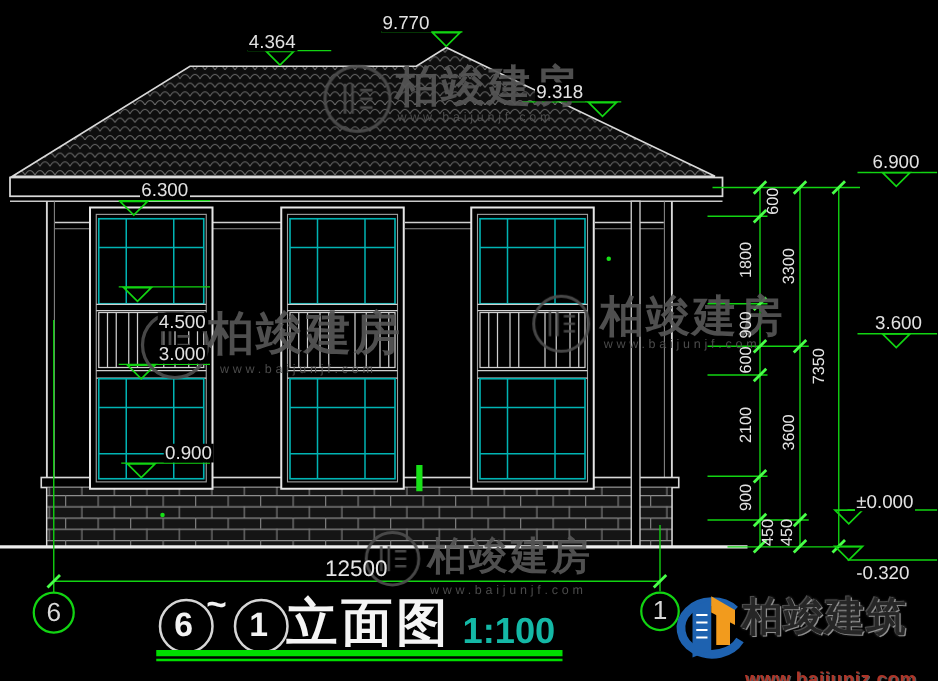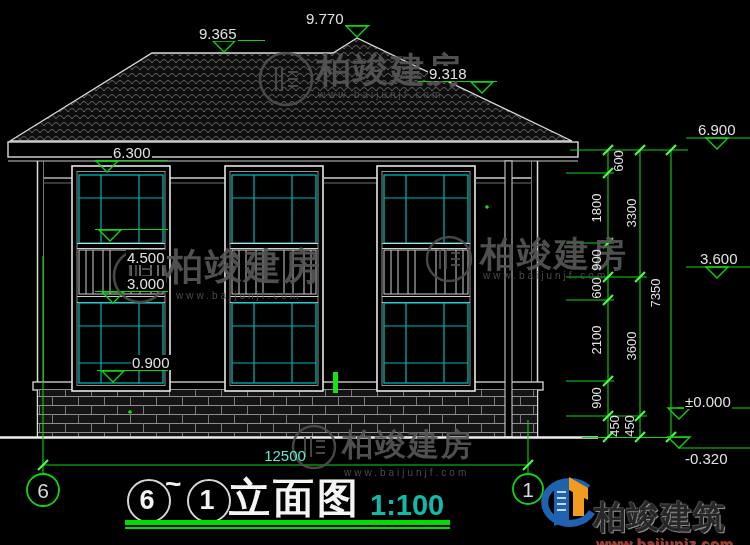--- a/index.html
+++ b/index.html
@@ -232,21 +232,21 @@
 
   <div class="wm" style="left:316px;top:52px;font-size:35px;">柏竣建房</div>
   <div class="wmurl" style="left:318px;top:90px;">www.baijunjf.com</div>
   <div class="wm" style="left:166px;top:248px;font-size:37px;">柏竣建房</div>
   <div class="wmurl" style="left:176px;top:291px;">www.baijunjf.com</div>
   <div class="wm" style="left:480px;top:236px;font-size:35px;">柏竣建房</div>
   <div class="wmurl" style="left:483px;top:271px;">www.baijunjf.com</div>
   <div class="wm" style="left:342px;top:429px;font-size:31px;">柏竣建房</div>
   <div class="wmurl" style="left:344px;top:468px;">www.baijunjf.com</div>
 
-  <div class="lbl" style="left:198px;top:26px;">9.365</div>
+  <div class="lbl" style="left:198px;top:26px;">4.364</div>
   <div class="lbl" style="left:305px;top:11px;">9.770</div>
   <div class="lbl" style="left:428px;top:66px;">9.318</div>
   <div class="lbl" style="left:112px;top:145px;">6.300</div>
   <div class="lbl" style="left:126px;top:214px;margin-top:36px;">4.500</div>
   <div class="lbl" style="left:126px;top:276px;">3.000</div>
   <div class="lbl" style="left:131px;top:355px;">0.900</div>
   <div class="lbl" style="left:697px;top:122px;">6.900</div>
   <div class="lbl" style="left:699px;top:251px;">3.600</div>
   <div class="lbl" style="left:684px;top:394px;">±0.000</div>
   <div class="lbl" style="left:684px;top:451px;">-0.320</div>
@@ -255,21 +255,21 @@
   <div class="vdim" style="left:596px;top:208px;">1800</div>
   <div class="vdim" style="left:596px;top:260px;">900</div>
   <div class="vdim" style="left:596px;top:288px;">600</div>
   <div class="vdim" style="left:596px;top:340px;">2100</div>
   <div class="vdim" style="left:596px;top:398px;">900</div>
   <div class="vdim" style="left:614px;top:426px;">450</div>
   <div class="vdim" style="left:629px;top:426px;">450</div>
   <div class="vdim" style="left:631px;top:213px;">3300</div>
   <div class="vdim" style="left:631px;top:346px;">3600</div>
   <div class="vdim" style="left:655px;top:293px;">7350</div>
-  <div class="ctr" style="left:285px;top:455px;color:#5eead4;font-size:15px;">12500</div>
+  <div class="ctr" style="left:285px;top:455px;color:#e5e5e5;font-size:18px;">12500</div>
 
   <div class="ctr axis-glyph" style="left:43px;top:490px;">6</div>
   <div class="ctr axis-glyph" style="left:528px;top:489px;">1</div>
 
   <div class="tcirc" style="left:127px;top:479px;"></div>
   <div class="ctr tglyph" style="left:147px;top:500px;">6</div>
   <div class="title-tilde" style="left:165px;top:470px;">~</div>
   <div class="tcirc" style="left:187px;top:479px;"></div>
   <div class="ctr tglyph" style="left:207px;top:500px;">1</div>
   <div class="title-cn" style="left:229px;top:478px;">立面图</div>
@@ -277,16 +277,16 @@
   <div style="position:absolute;left:125px;top:520px;width:325px;height:4.5px;background:#00DC00;"></div>
   <div style="position:absolute;left:125px;top:527px;width:325px;height:2px;background:#00DC00;"></div>
 
   <svg style="position:absolute;left:536px;top:472px;" width="60" height="66" viewBox="0 0 60 66">
     <path d="M52,16 A25,21 0 1 0 56,40" fill="none" stroke="#1E62B0" stroke-width="7"></path>
     <polygon points="18,14 33,7 33,48 18,54" fill="#1E62B0"></polygon>
     <polygon points="33,5 52,16 52,28 33,18" fill="#F29B1D"></polygon>
     <rect x="37" y="20" width="11" height="24" fill="#F29B1D"></rect>
     <path d="M21,20 H30 M21,26 H30 M21,32 H30 M21,38 H30" stroke="#FFFFFF" stroke-width="1.6"></path>
   </svg>
-  <div class="logo-cn" style="left:594px;top:477px;margin-top:24px;">柏竣建筑</div>
+  <div class="logo-cn" style="left:594px;top:477px;">柏竣建筑</div>
   <div class="logo-url" style="left:596px;top:536px;">www.baijunjz.com</div>
 
 </div>
 
 </body></html>

